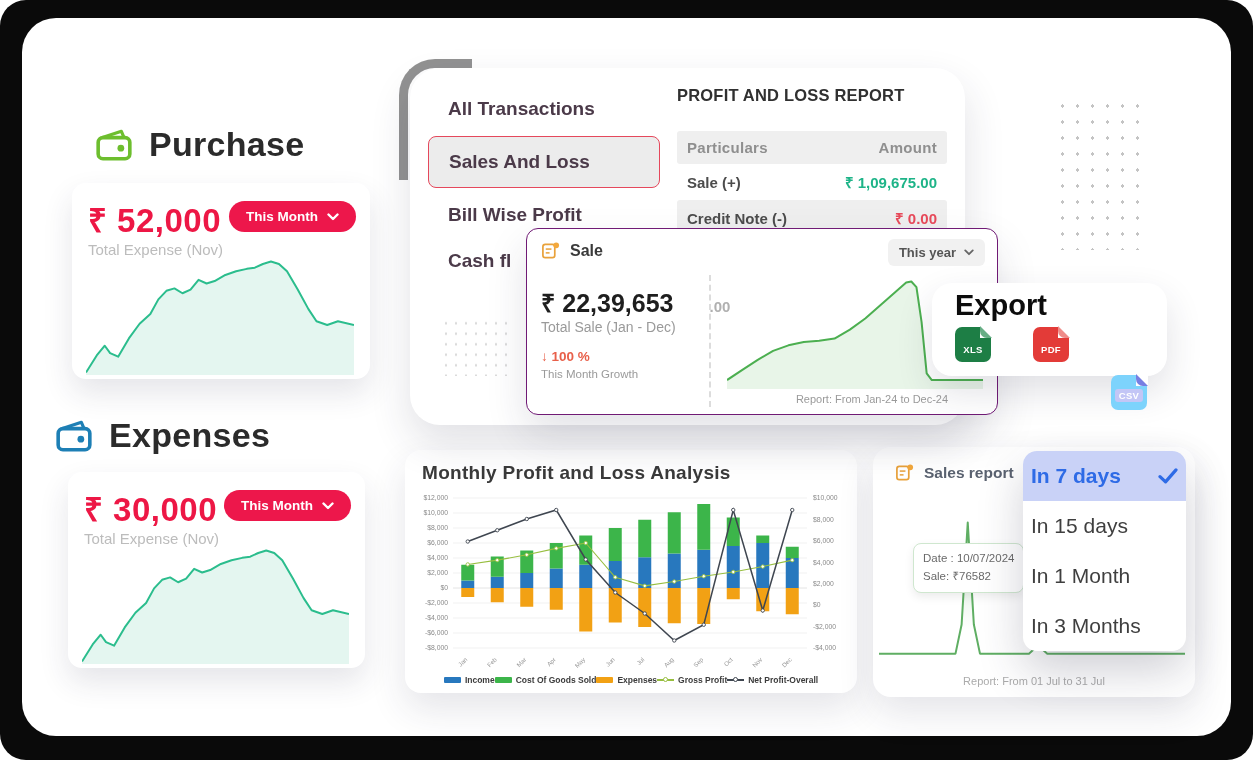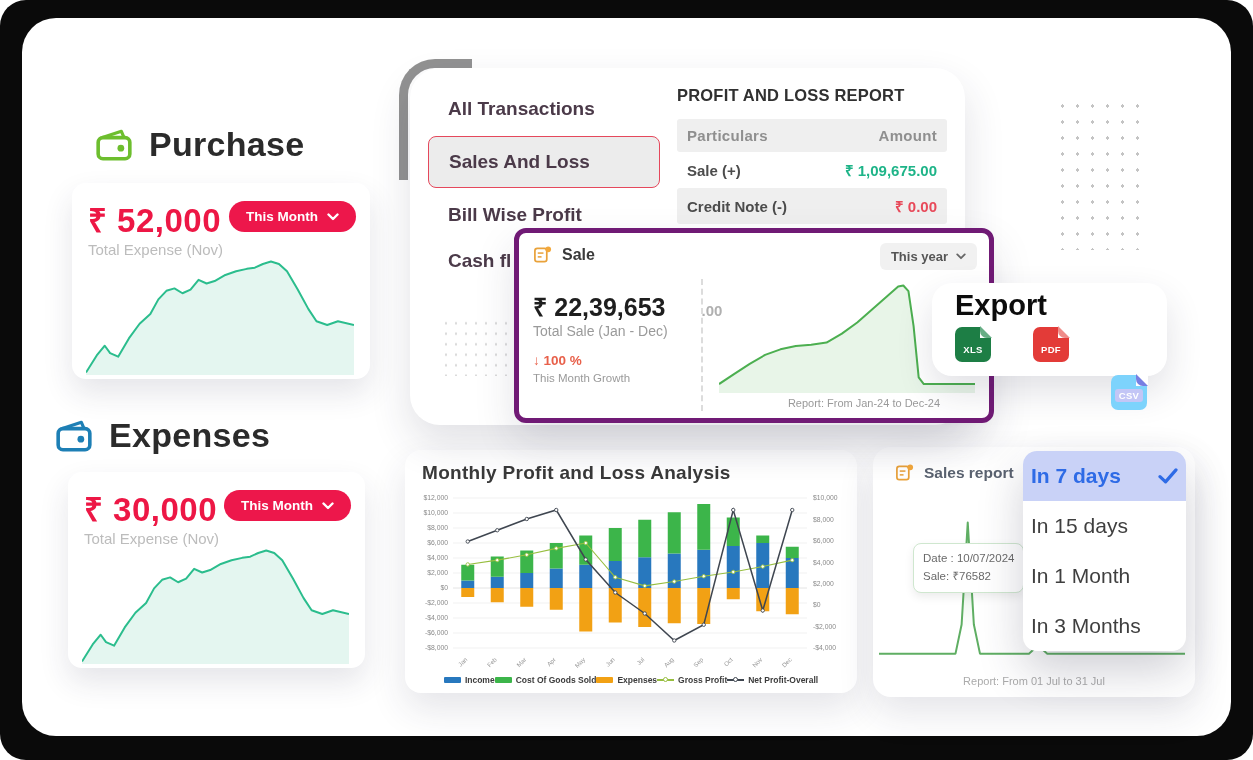--- a/index.html
+++ b/index.html
@@ -29,30 +29,30 @@
   .dots-sm{background-image:radial-gradient(circle,#d7d7d7 1px,transparent 1.2px);background-size:10px 10.5px;}
 
   
   .ghost-corner{left:399px;top:59px;width:64px;height:112px;border-left:9px solid #787878;border-top:9px solid #787878;
                 border-top-left-radius:36px;opacity:.8;}
   .center-card{left:410px;top:68px;width:555px;height:357px;border-radius:30px;box-shadow:0 18px 40px rgba(40,40,70,.14);}
   .menu{position:absolute;left:18px;top:18px;width:232px;}
   .menu-item{padding:12px 20px;font-size:19px;font-weight:700;color:#4b3a49;cursor:pointer;}
   .menu-item.selected{border:1.6px solid #E5485C;background:#ECECEC;border-radius:8px;padding:14px 20px;margin:4px 0;}
   .report{position:absolute;left:267px;top:18px;width:270px;}
-  .report h3{margin:0 0 14px 0;font-size:16.5px;font-weight:800;color:#303030;letter-spacing:.2px;}
+  .report h3{margin:0 0 26px 0;font-size:16.5px;font-weight:800;color:#303030;letter-spacing:.2px;}
   .trow{display:flex;justify-content:space-between;align-items:center;padding:8px 10px;font-size:15px;}
   .trow.head{background:#EFEFEF;border-radius:3px;color:#8F8F8F;font-weight:700;letter-spacing:.3px;}
   .trow.alt{background:#EFEFEF;border-radius:3px;}
   .trow .lbl{color:#4c4c4c;font-weight:600;}
   .val-green{color:#1EB488;font-weight:700;}
   .val-red{color:#E84A5A;font-weight:700;}
 
   
-  .sale-card{left:514px;top:228px;width:470px;height:185px;border-radius:12px;border:5px solid #701a75;
+  .sale-card{left:526px;top:228px;width:470px;height:185px;border-radius:12px;border:1px solid #701a75;
              box-shadow:0 18px 40px rgba(40,40,70,.13);}
   .sale-head{position:absolute;left:14px;top:12px;display:flex;align-items:center;gap:10px;}
   .sale-head .t{font-size:16px;font-weight:800;color:#3a3a3a;}
   .gray-pill{position:absolute;right:12px;top:10px;display:inline-flex;align-items:center;gap:8px;background:#F1F1F1;
              border-radius:6px;padding:6px 11px;font-size:13px;font-weight:600;color:#555;border:none;cursor:pointer;}
   .gray-pill svg{width:10px;height:7px;color:#666;}
   .sale-amt{position:absolute;left:14px;top:56px;font-size:25px;font-weight:800;color:#1e1e1e;}
   .sale-amt .dec{font-size:15px;color:#b0b0b0;font-weight:600;padding-left:36px;}
   .sale-sub{position:absolute;left:14px;top:90px;font-size:14px;color:#9a9a9a;}
   .growth{position:absolute;left:14px;top:120px;font-size:13.5px;font-weight:700;color:#E8604A;}

